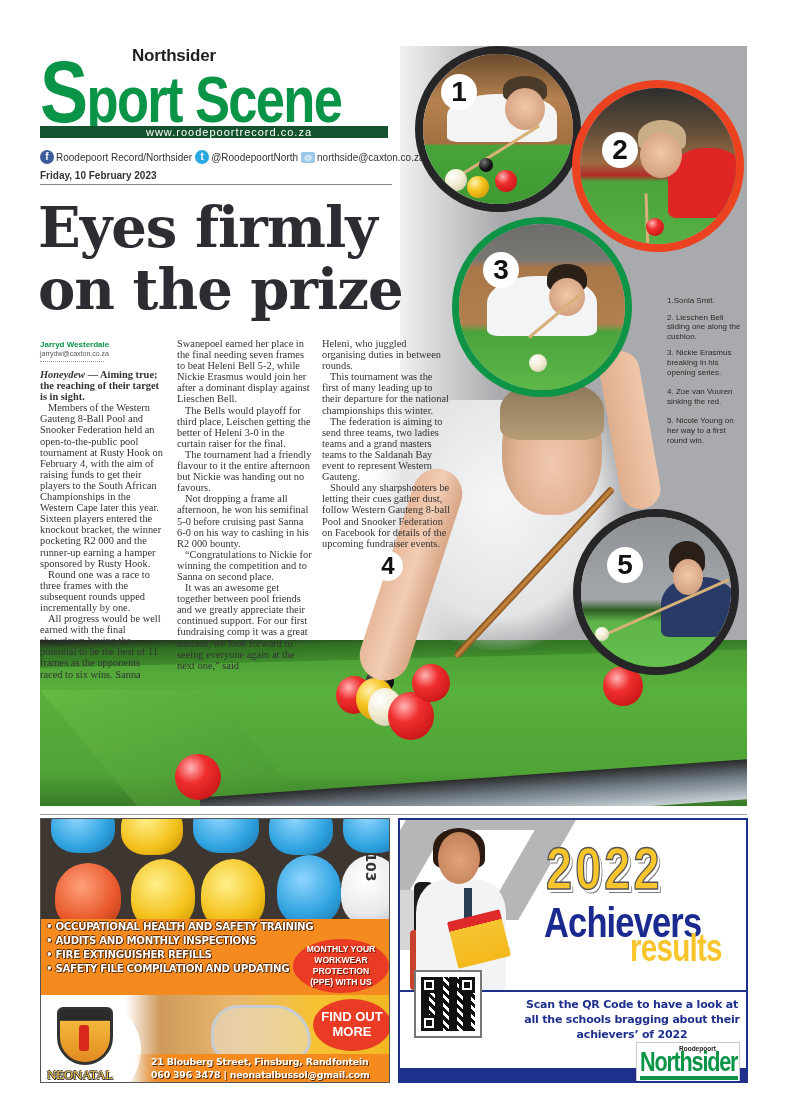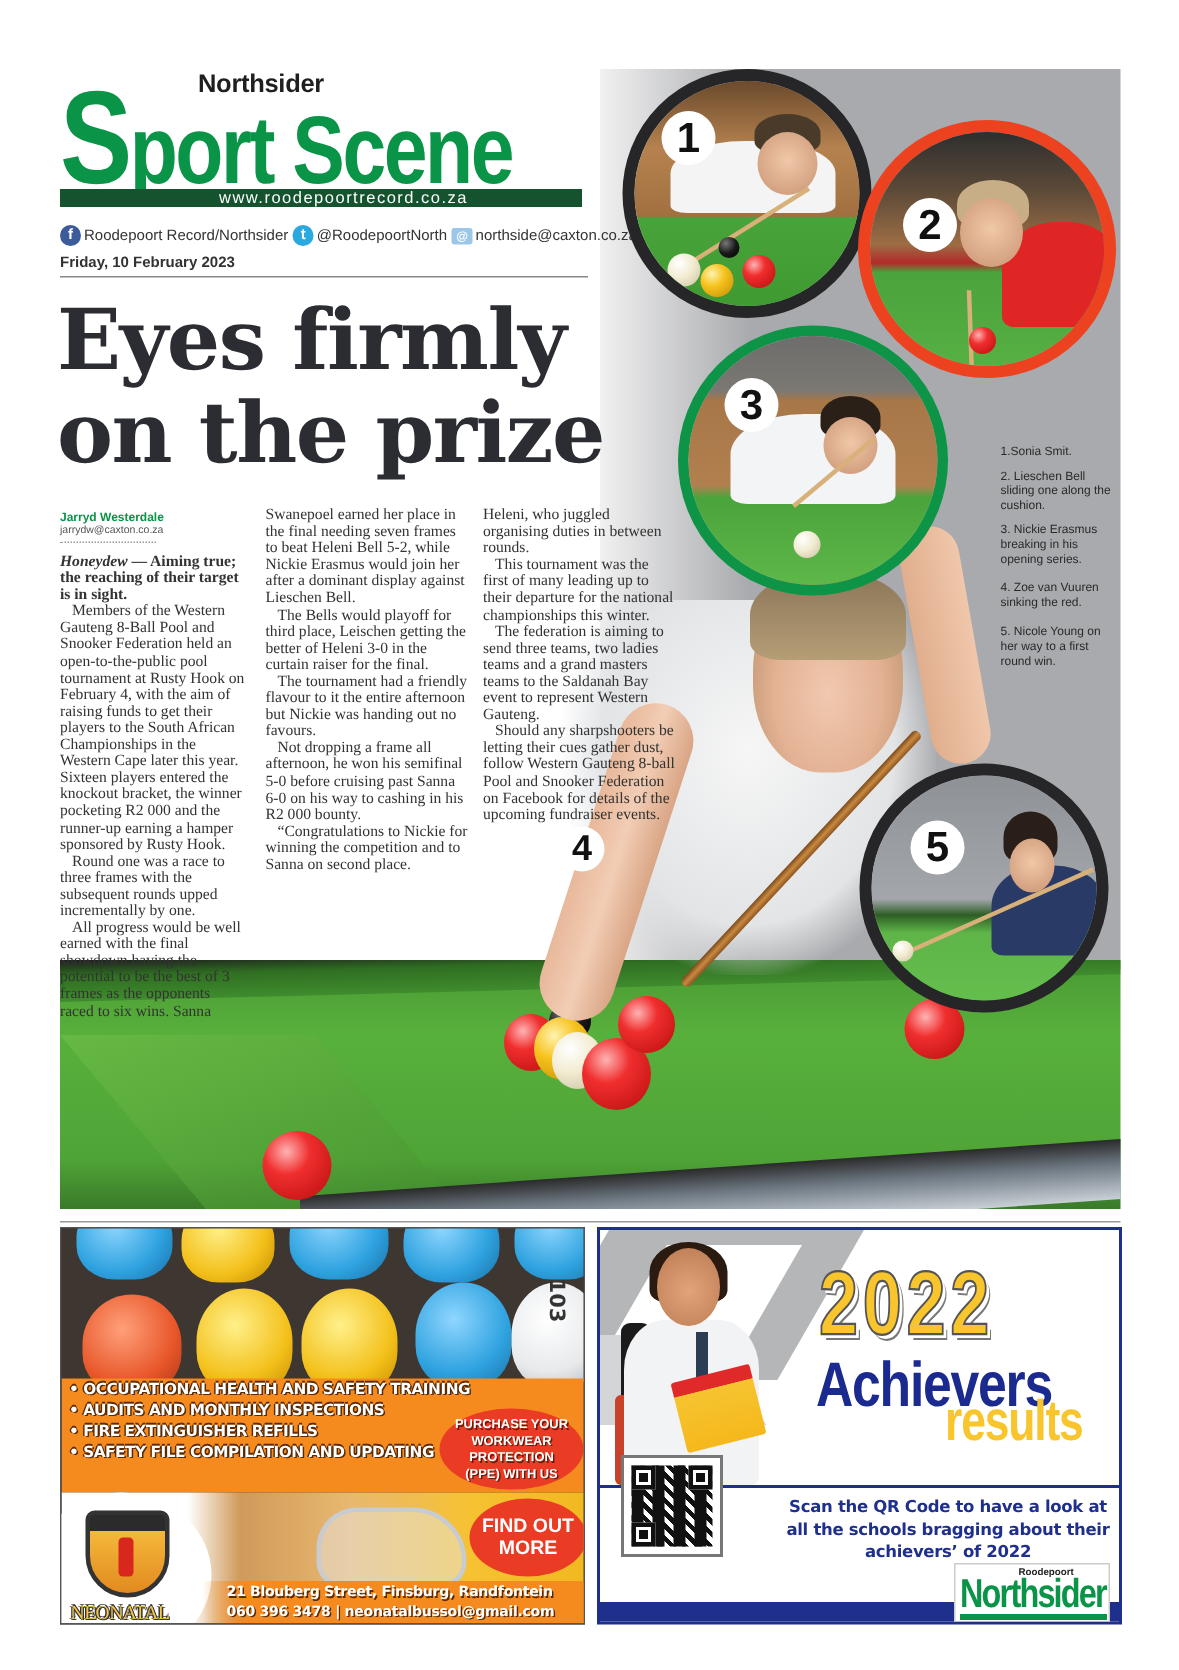--- a/index.html
+++ b/index.html
@@ -428,28 +428,29 @@
 </div>
 
 <div class="byline-name">Jarryd Westerdale</div>
 <div class="byline-email">jarrydw@caxton.co.za</div>
 <div class="byline-rule"></div>
 
 <div class="col col1">
   <p class="noindent lead-strong"><em>Honeydew</em><span> — Aiming true; the reaching of their target is in sight.</span></p>
   <p>Members of the Western Gauteng 8-Ball Pool and Snooker Federation held an open-to-the-public pool tournament at Rusty Hook on February 4, with the aim of raising funds to get their players to the South African Championships in the Western Cape later this year. Sixteen players entered the knockout bracket, the winner pocketing R2 000 and the runner-up earning a hamper sponsored by Rusty Hook.</p>
   <p>Round one was a race to three frames with the subsequent rounds upped incrementally by one.</p>
-  <p>All progress would be well earned with the final showdown having the potential to be the best of 3 frames as the opponents raced to six wins. Sanna</p>
+  <p>All progress would be well earned with the final showdown having the potential to be the best of 11 frames as the opponents raced to six wins. Sanna</p>
 </div>
 <div class="col col2">
   <p class="noindent">Swanepoel earned her place in the final needing seven frames to beat Heleni Bell 5-2, while Nickie Erasmus would join her after a dominant display against Lieschen Bell.</p>
   <p>The Bells would playoff for third place, Leischen getting the better of Heleni 3-0 in the curtain raiser for the final.</p>
   <p>The tournament had a friendly flavour to it the entire afternoon but Nickie was handing out no favours.</p>
   <p>Not dropping a frame all afternoon, he won his semifinal 5-0 before cruising past Sanna 6-0 on his way to cashing in his R2 000 bounty.</p>
   <p>“Congratulations to Nickie for winning the competition and to Sanna on second place.</p>
+  <p>It was an awesome get together between pool friends and we greatly appreciate their continued support. For our first fundraising comp it was a great success, we look forward to seeing everyone again at the next one,” said</p>
 </div>
 <div class="col col3">
   <p class="noindent">Heleni, who juggled organising duties in between rounds.</p>
   <p>This tournament was the first of many leading up to their departure for the national championships this winter.</p>
   <p>The federation is aiming to send three teams, two ladies teams and a grand masters teams to the Saldanah Bay event to represent Western Gauteng.</p>
   <p>Should any sharpshooters be letting their cues gather dust, follow Western Gauteng 8-ball Pool and Snooker Federation on Facebook for details of the upcoming fundraiser events.</p>
 </div>
 
 <div class="sep-rule"></div>
 
@@ -468,21 +469,21 @@
     <div class="helmet-num">103</div>
   </div>
   <div class="ad1-orange"></div>
   <ul class="ad1-list">
     <li>• OCCUPATIONAL HEALTH AND SAFETY TRAINING</li>
     <li>• AUDITS AND MONTHLY INSPECTIONS</li>
     <li>• FIRE EXTINGUISHER REFILLS</li>
     <li>• SAFETY FILE COMPILATION AND UPDATING</li>
   </ul>
   <div class="ad1-ppe">
-    <div>PURCHASE YOUR</div>
+    <div>MONTHLY YOUR</div>
     <div>WORKWEAR</div>
     <div>PROTECTION</div>
     <div>(PPE) WITH US</div>
   </div>
   <div class="ad1-lower"></div>
   <div class="goggles"></div>
   <div class="ad1-logo-circle"></div>
   <div class="shield"></div>
   <div class="shield-ext"></div>
   <div class="neonatal-word">NEONATAL</div>

